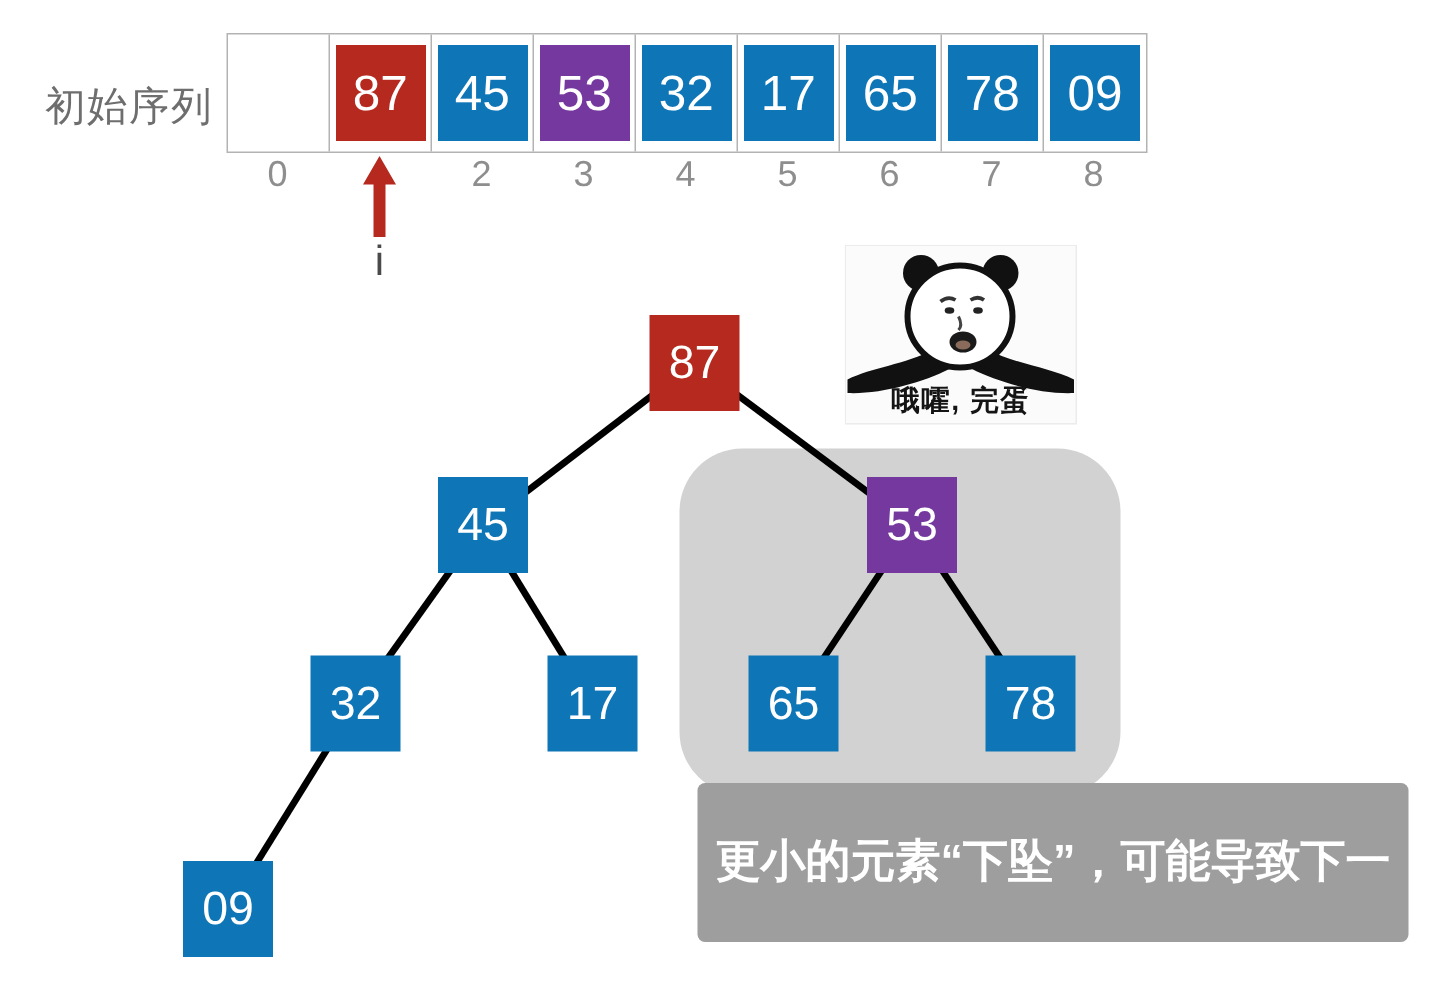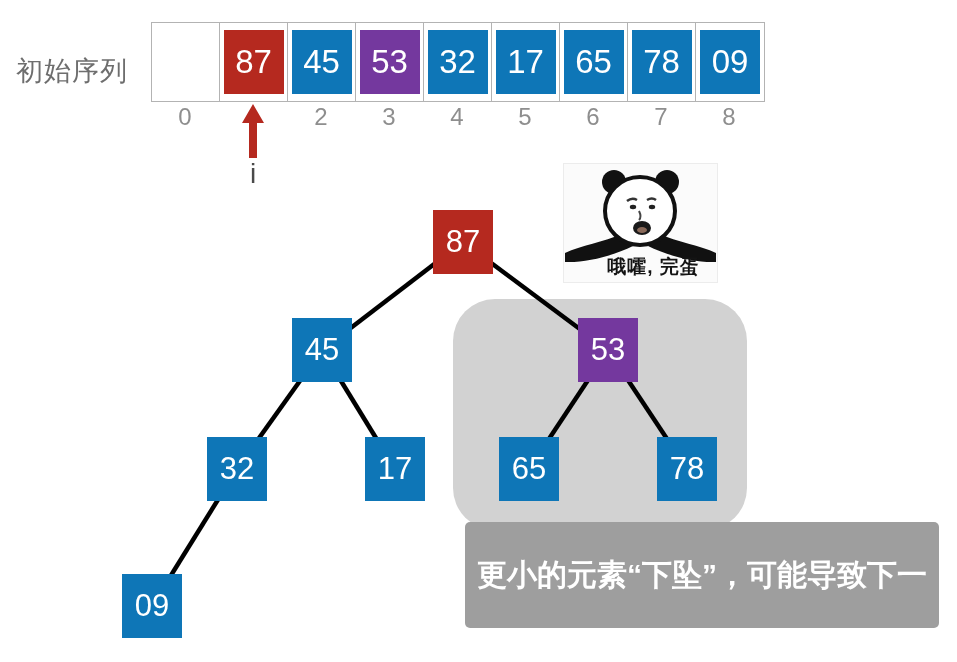--- a/index.html
+++ b/index.html
@@ -1,21 +1,21 @@
 <!DOCTYPE html>
 <html><head>
 <meta charset="utf-8">
 <style>
   html,body { margin:0; padding:0; background:#ffffff; }
   .canvas {
     position:relative; width:957px; height:662px; background:#ffffff;
     font-family:"Liberation Sans", sans-serif; overflow:hidden;
   }
   .seq-label {
-    position:absolute; left:16px; top:53px; font-size:27px; color:#6e6e6e;
+    position:absolute; left:30px; top:53px; font-size:27px; color:#6e6e6e;
     letter-spacing:1px;
   }
   .array {
     position:absolute; left:151px; top:22px; display:flex;
     border:1px solid #b3b3b3; background:#ffffff;
   }
   .cell {
     width:68px; height:78px; box-sizing:border-box;
     border-right:1px solid #b3b3b3;
     display:flex; align-items:center; justify-content:center;
@@ -41,21 +41,21 @@
     position:absolute; width:60px; height:64px; color:#ffffff; font-size:31px;
     display:flex; align-items:center; justify-content:center;
   }
   .meme {
     position:absolute; left:563px; top:163px; width:155px; height:120px;
     background:#fbfbfb; box-shadow:0 0 0 1px #ececec inset;
   }
   .meme svg { position:absolute; left:0; top:0; }
   .meme-caption {
     position:absolute; bottom:3px; left:0; width:100%; text-align:center;
-    font-size:19px; font-weight:bold; color:#141414; letter-spacing:1px;margin-left:13px;
+    font-size:19px; font-weight:bold; color:#141414; letter-spacing:1px;
   }
   .callout-tail {
     position:absolute; left:578px; top:531px; width:0; height:0;
     border-left:16px solid transparent; border-right:16px solid transparent;
     border-bottom:23px solid #9e9e9e;
   }
   .callout {
     position:absolute; left:465px; top:522px; width:474px; height:106px;
     background:#9e9e9e; color:#ffffff; border-radius:5px;
     display:flex; flex-direction:column; justify-content:center;

